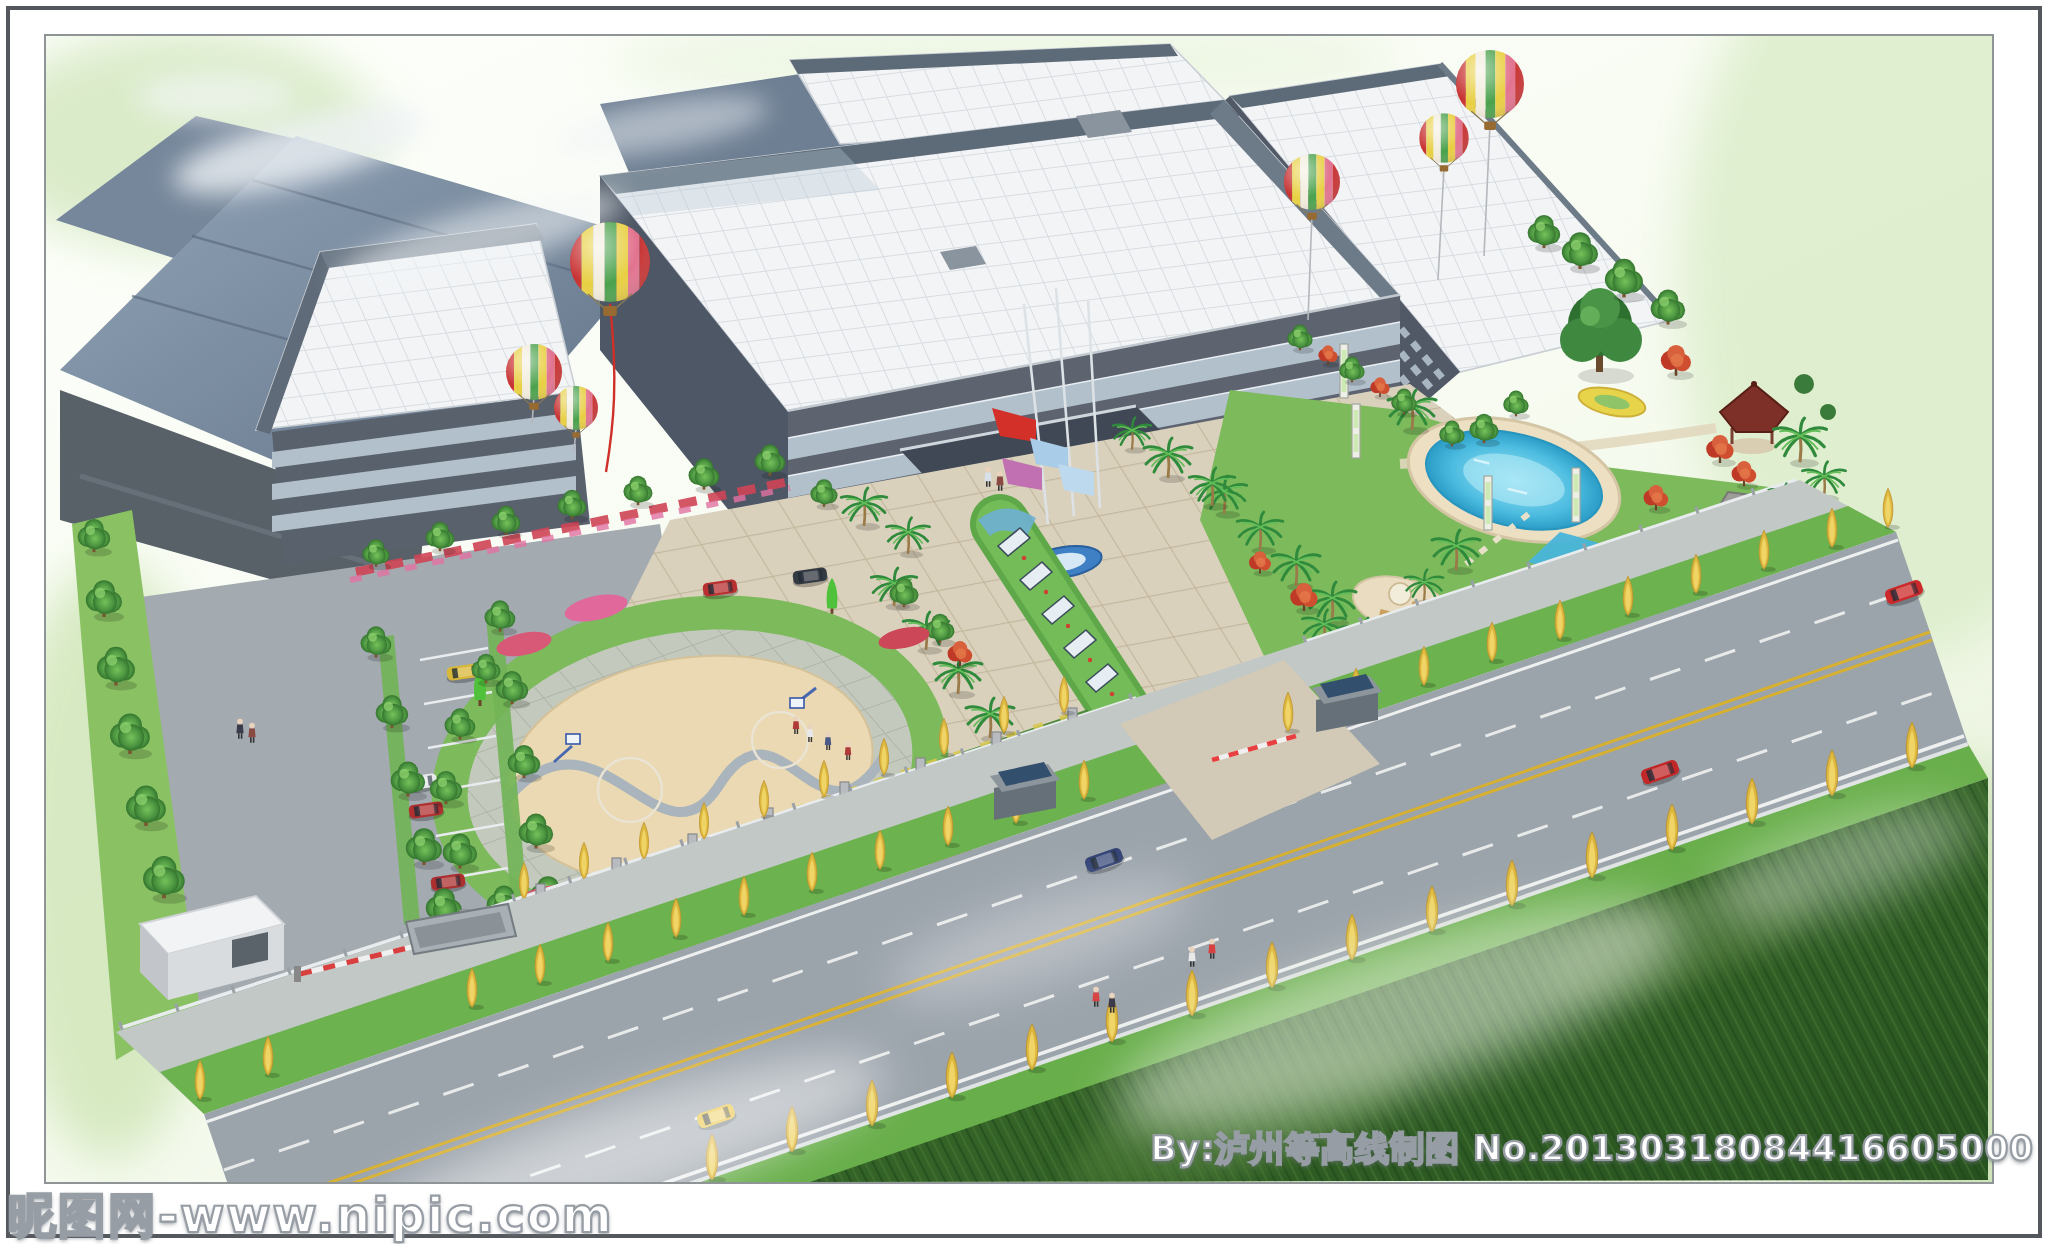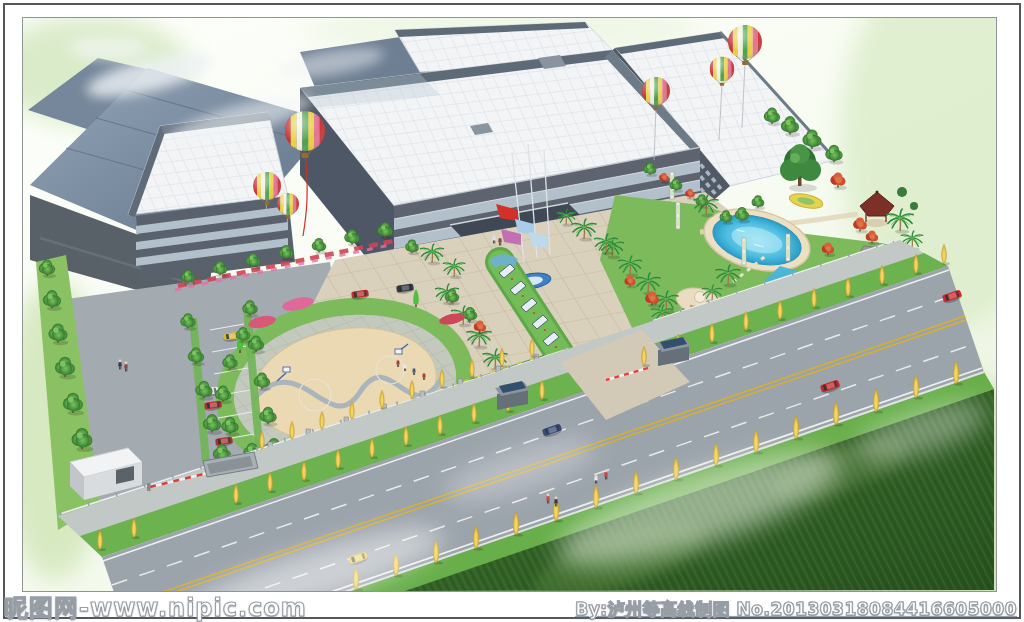--- a/index.html
+++ b/index.html
@@ -7,21 +7,21 @@
        font-family:"DejaVu Sans","Liberation Sans",sans-serif;}
   .outer-frame{position:absolute;left:3px;top:3px;right:3px;bottom:3px;
        border:2px solid #54585c;pointer-events:none;z-index:5;}
   .inner-frame{position:absolute;left:22px;top:17px;width:973px;height:573px;
        border:1px solid #8f9496;overflow:hidden;background:#fff;z-index:1;}
   .inner-frame svg{display:block;}
   .wm{position:absolute;z-index:6;font-weight:bold;color:#ffffff;
       -webkit-text-stroke:1.1px #979da4;
       text-shadow:0 1px 2px rgba(110,116,124,.85);white-space:nowrap;}
   .wm-left{left:4px;top:592px;font-size:24px;letter-spacing:1px;}
-  .wm-right{right:7px;top:598px;font-size:17px;letter-spacing:.5px;text-decoration:underline;}
+  .wm-right{right:7px;top:563px;font-size:17px;letter-spacing:.5px;}
 </style>
 </head>
 <body>
 
 <div class="inner-frame">
 <svg width="973" height="573" viewBox="23 18 973 573" xmlns="http://www.w3.org/2000/svg">
 <defs>
   <linearGradient id="bgG" x1="0" y1="0" x2="0.8" y2="1">
     <stop offset="0" stop-color="#fdfffb"></stop>
           <stop offset="0.55" stop-color="#f7fbf1"></stop>

